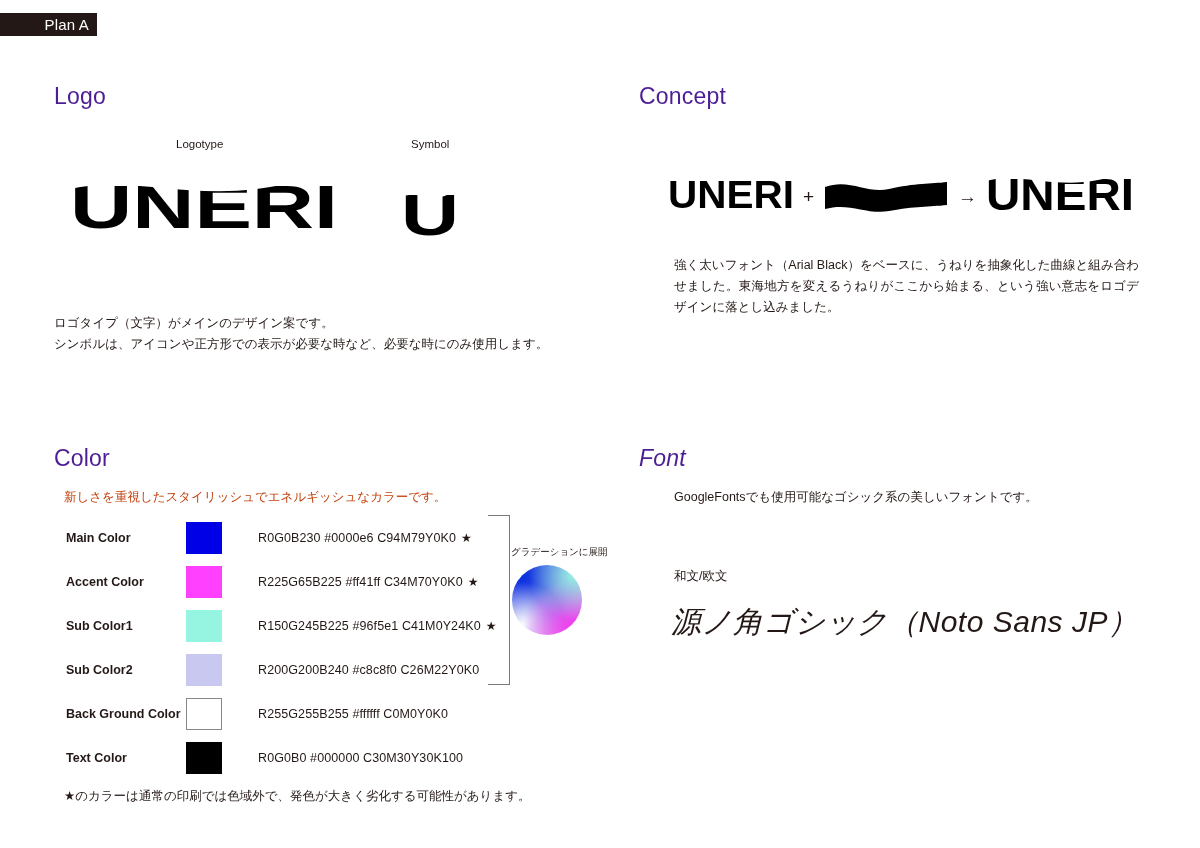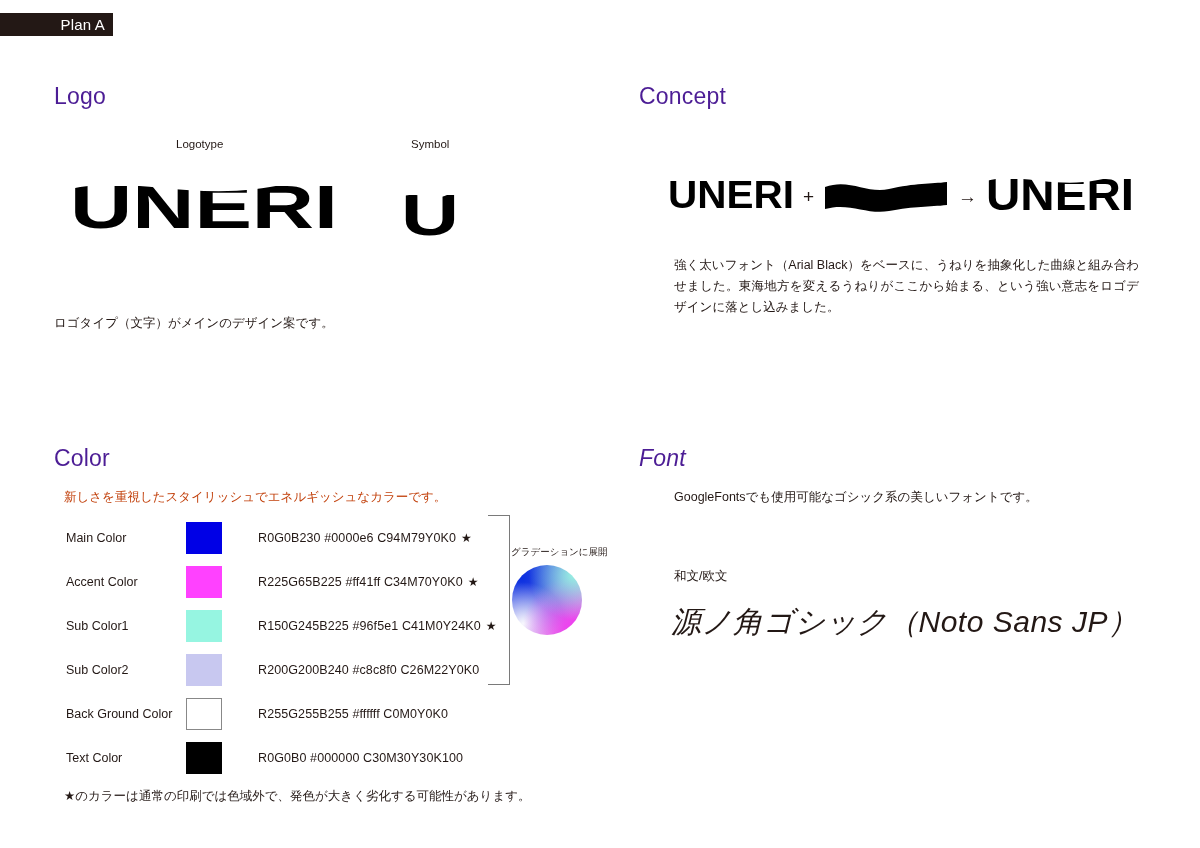--- a/index.html
+++ b/index.html
@@ -15,21 +15,21 @@
     font-family: "Liberation Sans", "DejaVu Sans", sans-serif;
     color: #231815;
     -webkit-font-smoothing: antialiased;
   }
 
   
   #plan-badge {
     position: absolute;
     left: 0;
     top: 13px;
-    width: 113px;
+    width: 97px;
     height: 23px;
     background: #231815;
     color: #ffffff;
     font-size: 15px;
     line-height: 23px;
     text-align: right;
     padding-right: 8px;
     box-sizing: border-box;
     letter-spacing: 0.2px;
   }
@@ -126,20 +126,21 @@
     height: 44px;
     display: flex;
     align-items: center;
   }
   .color-name {
     width: 120px;
     flex: none;
     font-size: 12.5px;
     color: #231815;
     white-space: nowrap;
+    font-weight: bold;
   }
   .color-swatch {
     width: 36px;
     height: 32px;
     flex: none;
     margin-right: 36px;
   }
   .color-swatch.bordered { border: 1px solid #888888; box-sizing: border-box; }
   .color-values {
     font-size: 12.5px;
@@ -249,20 +250,21 @@
       <path d="M0,10 C16,1 34,14 48,7 C54,4 58,5 62,4 L62,46 C56,48 52,46 44,50 C30,57 14,44 0,52 Z"></path>
     </clipPath>
   </defs>
   <g clip-path="url(#waveClipSym)">
     <text x="2" y="47" font-family="'Liberation Sans','DejaVu Sans',sans-serif" font-size="58" font-weight="bold" fill="#000000" textLength="58" lengthAdjust="spacingAndGlyphs">U</text>
   </g>
 </svg>
 
 <div id="logo-desc">
   <div>ロゴタイプ（文字）がメインのデザイン案です。</div>
+  <div>シンボルは、アイコンや正方形での表示が必要な時など、必要な時にのみ使用します。</div>
 </div>
 
 <div class="section-heading" id="heading-concept">Concept</div>
 
 <div id="concept-formula">
   <svg id="concept-word-plain" viewBox="0 0 126 42">
     <text x="0" y="33" font-family="'Liberation Sans','DejaVu Sans',sans-serif" font-size="38" font-weight="bold" fill="#000000" textLength="126" lengthAdjust="spacingAndGlyphs">UNERI</text>
   </svg>
 
   <span class="formula-op">+</span>

